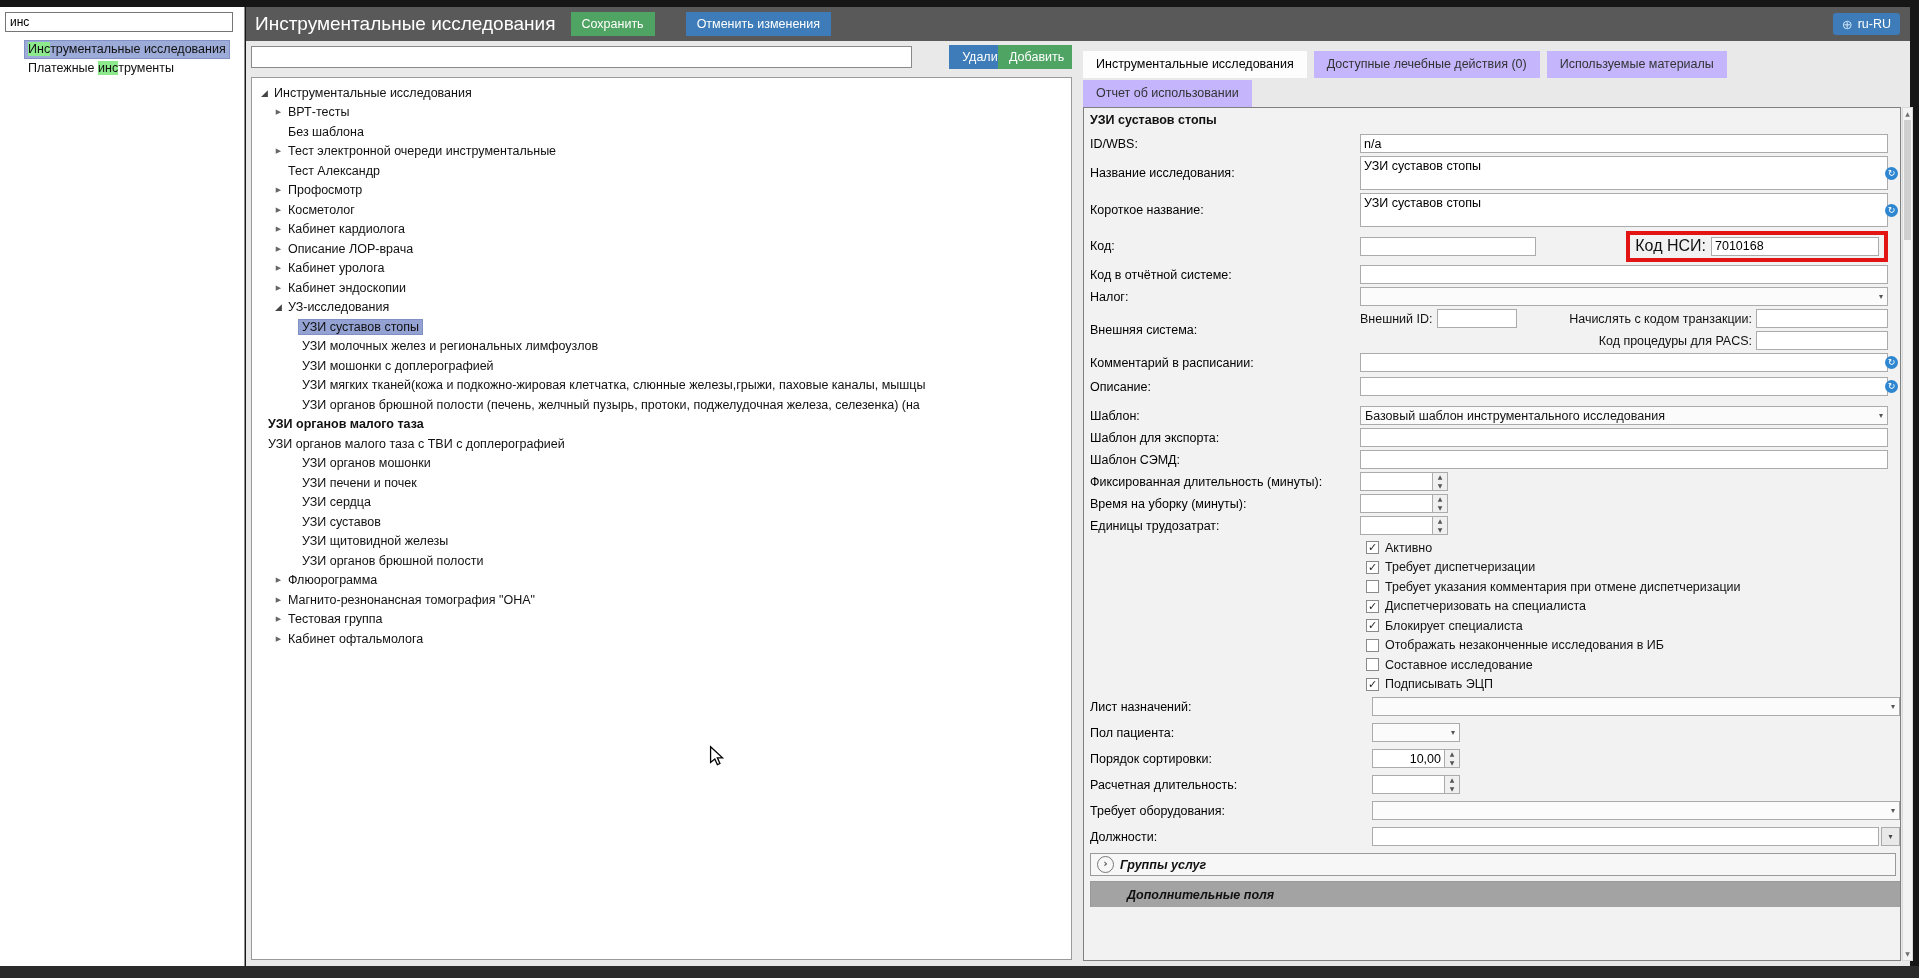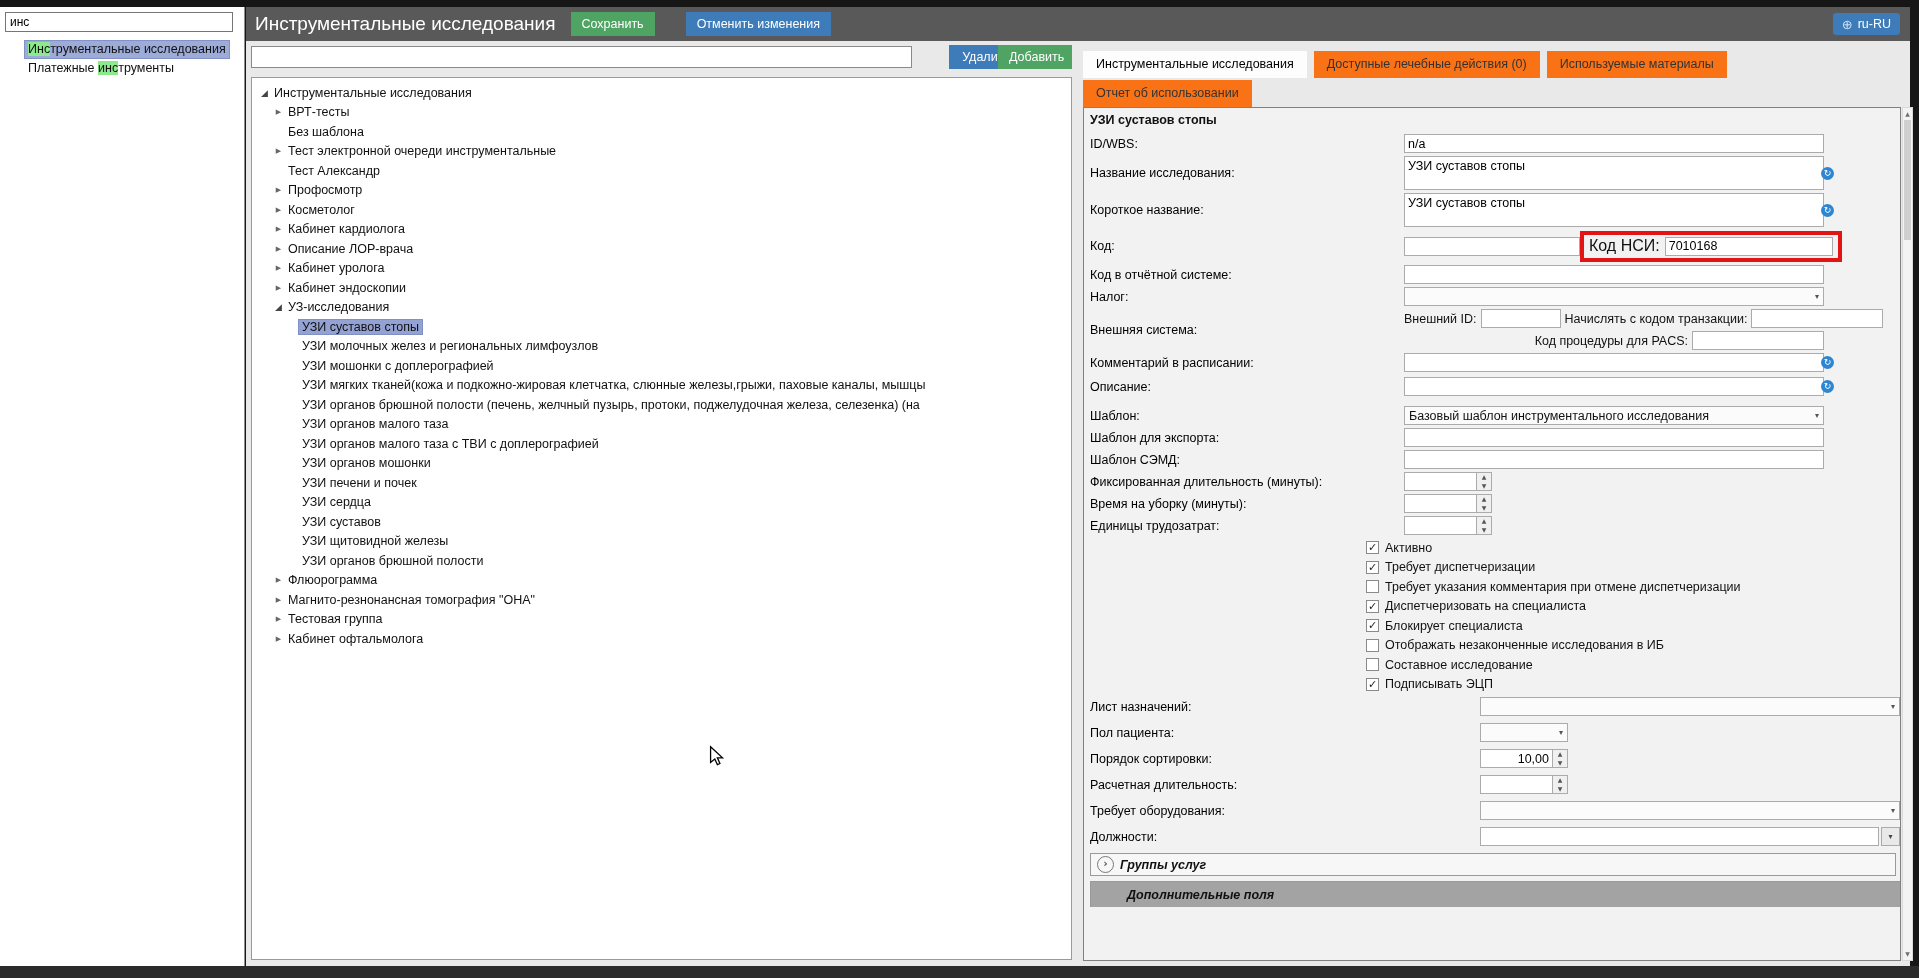--- a/index.html
+++ b/index.html
@@ -47,33 +47,33 @@
   .tw-arrow.closed{font-size:7px;color:#666;}
   .tw-arrow.open{font-size:9px;color:#454545;}
   .tree-label{padding:0 3px;}
   .tree-label.sel{background:#94A2D3;outline:1px solid #8090C5;}
 
   
   .rpanel{position:absolute;left:831px;top:0;width:833px;height:925px;}
   .tabs{position:absolute;left:6px;display:flex;gap:7px;}
   .tabs.r1{top:10px;}
   .tabs.r2{top:39px;}
-  .tab{height:27px;line-height:27px;padding:0 13px;background:#f97316;color:#333;font-size:12.5px;
+  .tab{height:27px;line-height:27px;padding:0 13px;background:#c4b5fd;color:#333;font-size:12.5px;
        white-space:nowrap;cursor:pointer;}
   .tab.active{background:#FDFDFD;color:#000;}
 
   .formbox{position:absolute;left:6px;top:66px;width:818px;height:854px;background:#F2F2F2;
            border:1px solid #808080;box-sizing:border-box;padding:5px 0 0 6px;overflow:hidden;}
   .ftitle{font-weight:bold;font-size:12.5px;height:21px;}
   .frow{display:flex;align-items:center;margin-bottom:3px;}
   .frow.mb5{margin-bottom:5px;}
   .frow.mb7{margin-bottom:7px;justify-content:space-between;}
   .frow.mt10{margin-top:10px;}
   .flabel{width:270px;flex:none;font-size:12.5px;color:#000;white-space:nowrap;}
-  .fctrl{width:420px;flex:none;display:flex;align-items:center;position:relative;margin-left:44px;}
+  .fctrl{width:528px;flex:none;display:flex;align-items:center;position:relative;}
   .tin{height:19px;border:1px solid #ABABAB;background:#fff;font:12.5px "Liberation Sans",sans-serif;
        padding:0 3px;box-sizing:border-box;width:100%;outline:none;}
   textarea.tin{height:34px;resize:none;padding-top:2px;}
   .w176{width:176px;flex:none;} .w168{width:168px;flex:none;}
   .w80{width:80px;flex:none;} .w132{width:132px;flex:none;}
   .ricon{position:absolute;right:-10px;width:13px;height:13px;border-radius:50%;background:#2E86D0;
          color:#fff;font-size:9px;line-height:13px;text-align:center;cursor:pointer;z-index:2;}
   .combo{height:19px;border:1px solid #ABABAB;background:#FBFBFB;box-sizing:border-box;display:flex;
          align-items:center;width:100%;font-size:12.5px;padding:0 4px;cursor:pointer;}
   .combo.small{width:88px;flex:none;}
@@ -211,25 +211,25 @@
           <span class="tree-label">УЗИ мошонки с доплерографией</span>
         </div>
         <div class="tree-row" style="padding-left: 34px;">
           <span class="tw-arrow"></span>
           <span class="tree-label">УЗИ мягких тканей(кожа и подкожно-жировая клетчатка, слюнные железы,грыжи, паховые каналы, мышцы</span>
         </div>
         <div class="tree-row" style="padding-left: 34px;">
           <span class="tw-arrow"></span>
           <span class="tree-label">УЗИ органов брюшной полости  (печень, желчный пузырь, протоки, поджелудочная железа, селезенка) (на</span>
         </div>
-        <div class="tree-row" style="padding-left: 34px;">
+        <div class="tree-row" style=" font-weight: bold;">
           <span class="tw-arrow"></span>
           <span class="tree-label">УЗИ органов малого таза</span>
         </div>
-        <div class="tree-row" style="padding-left: 34px;">
+        <div class="tree-row" style="">
           <span class="tw-arrow"></span>
           <span class="tree-label">УЗИ органов малого таза с ТВИ с доплерографией</span>
         </div>
         <div class="tree-row" style="padding-left: 34px;">
           <span class="tw-arrow"></span>
           <span class="tree-label">УЗИ органов мошонки</span>
         </div>
         <div class="tree-row" style="padding-left: 34px;">
           <span class="tw-arrow"></span>
           <span class="tree-label">УЗИ печени и почек</span>

